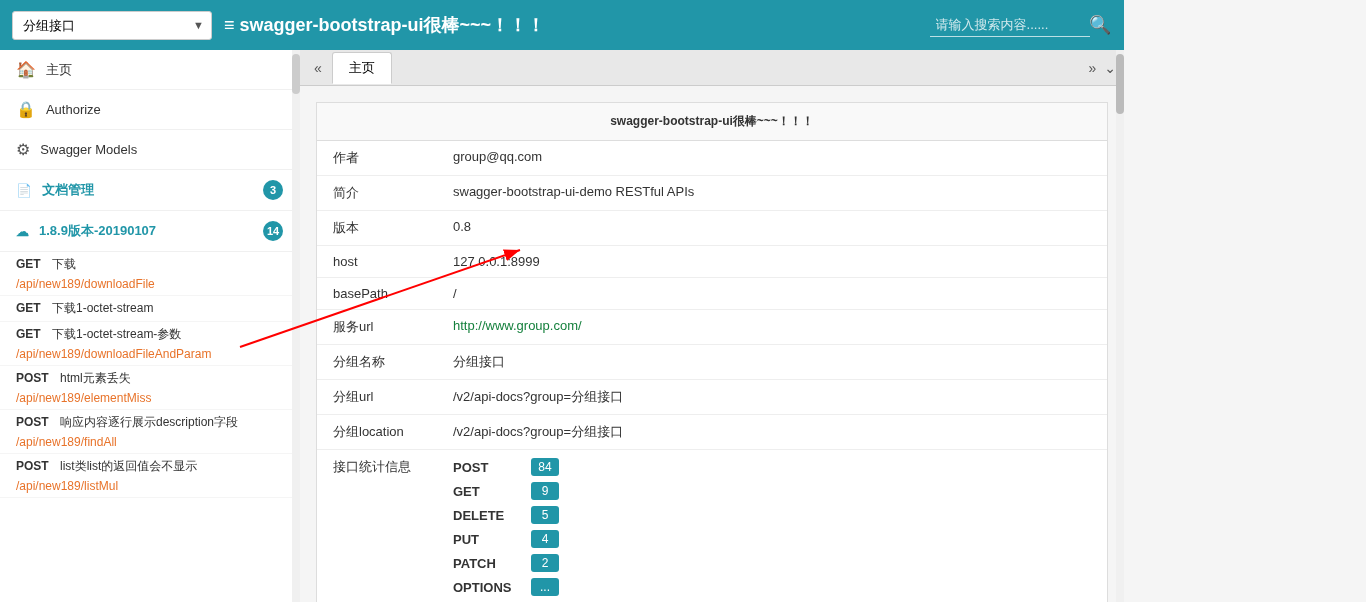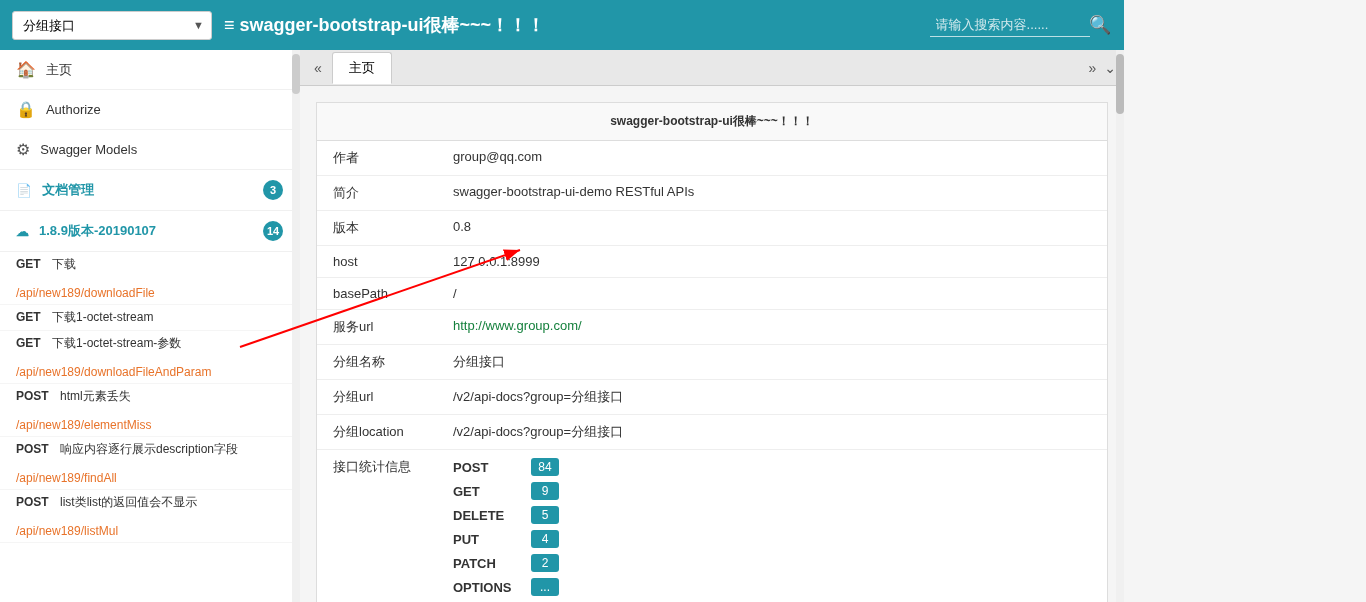--- a/index.html
+++ b/index.html
@@ -127,21 +127,21 @@
       padding: 4px 16px 4px 16px;
       border-bottom: 1px solid #f5f5f5;
       font-size: 12px;
     }
     .api-method {
       font-weight: bold;
       color: #333;
       margin-right: 8px;
     }
     .api-desc { color: #333; font-size: 12px; }
-    .api-path { color: #e8732a; font-size: 12px; margin-top: 13px; }
+    .api-path { color: #e8732a; font-size: 12px; margin-top: 4px; }
 
     
     .content-area {
       flex: 1;
       overflow-y: auto;
       background: #f5f5f5;
     }
 
     
     .tab-bar {

